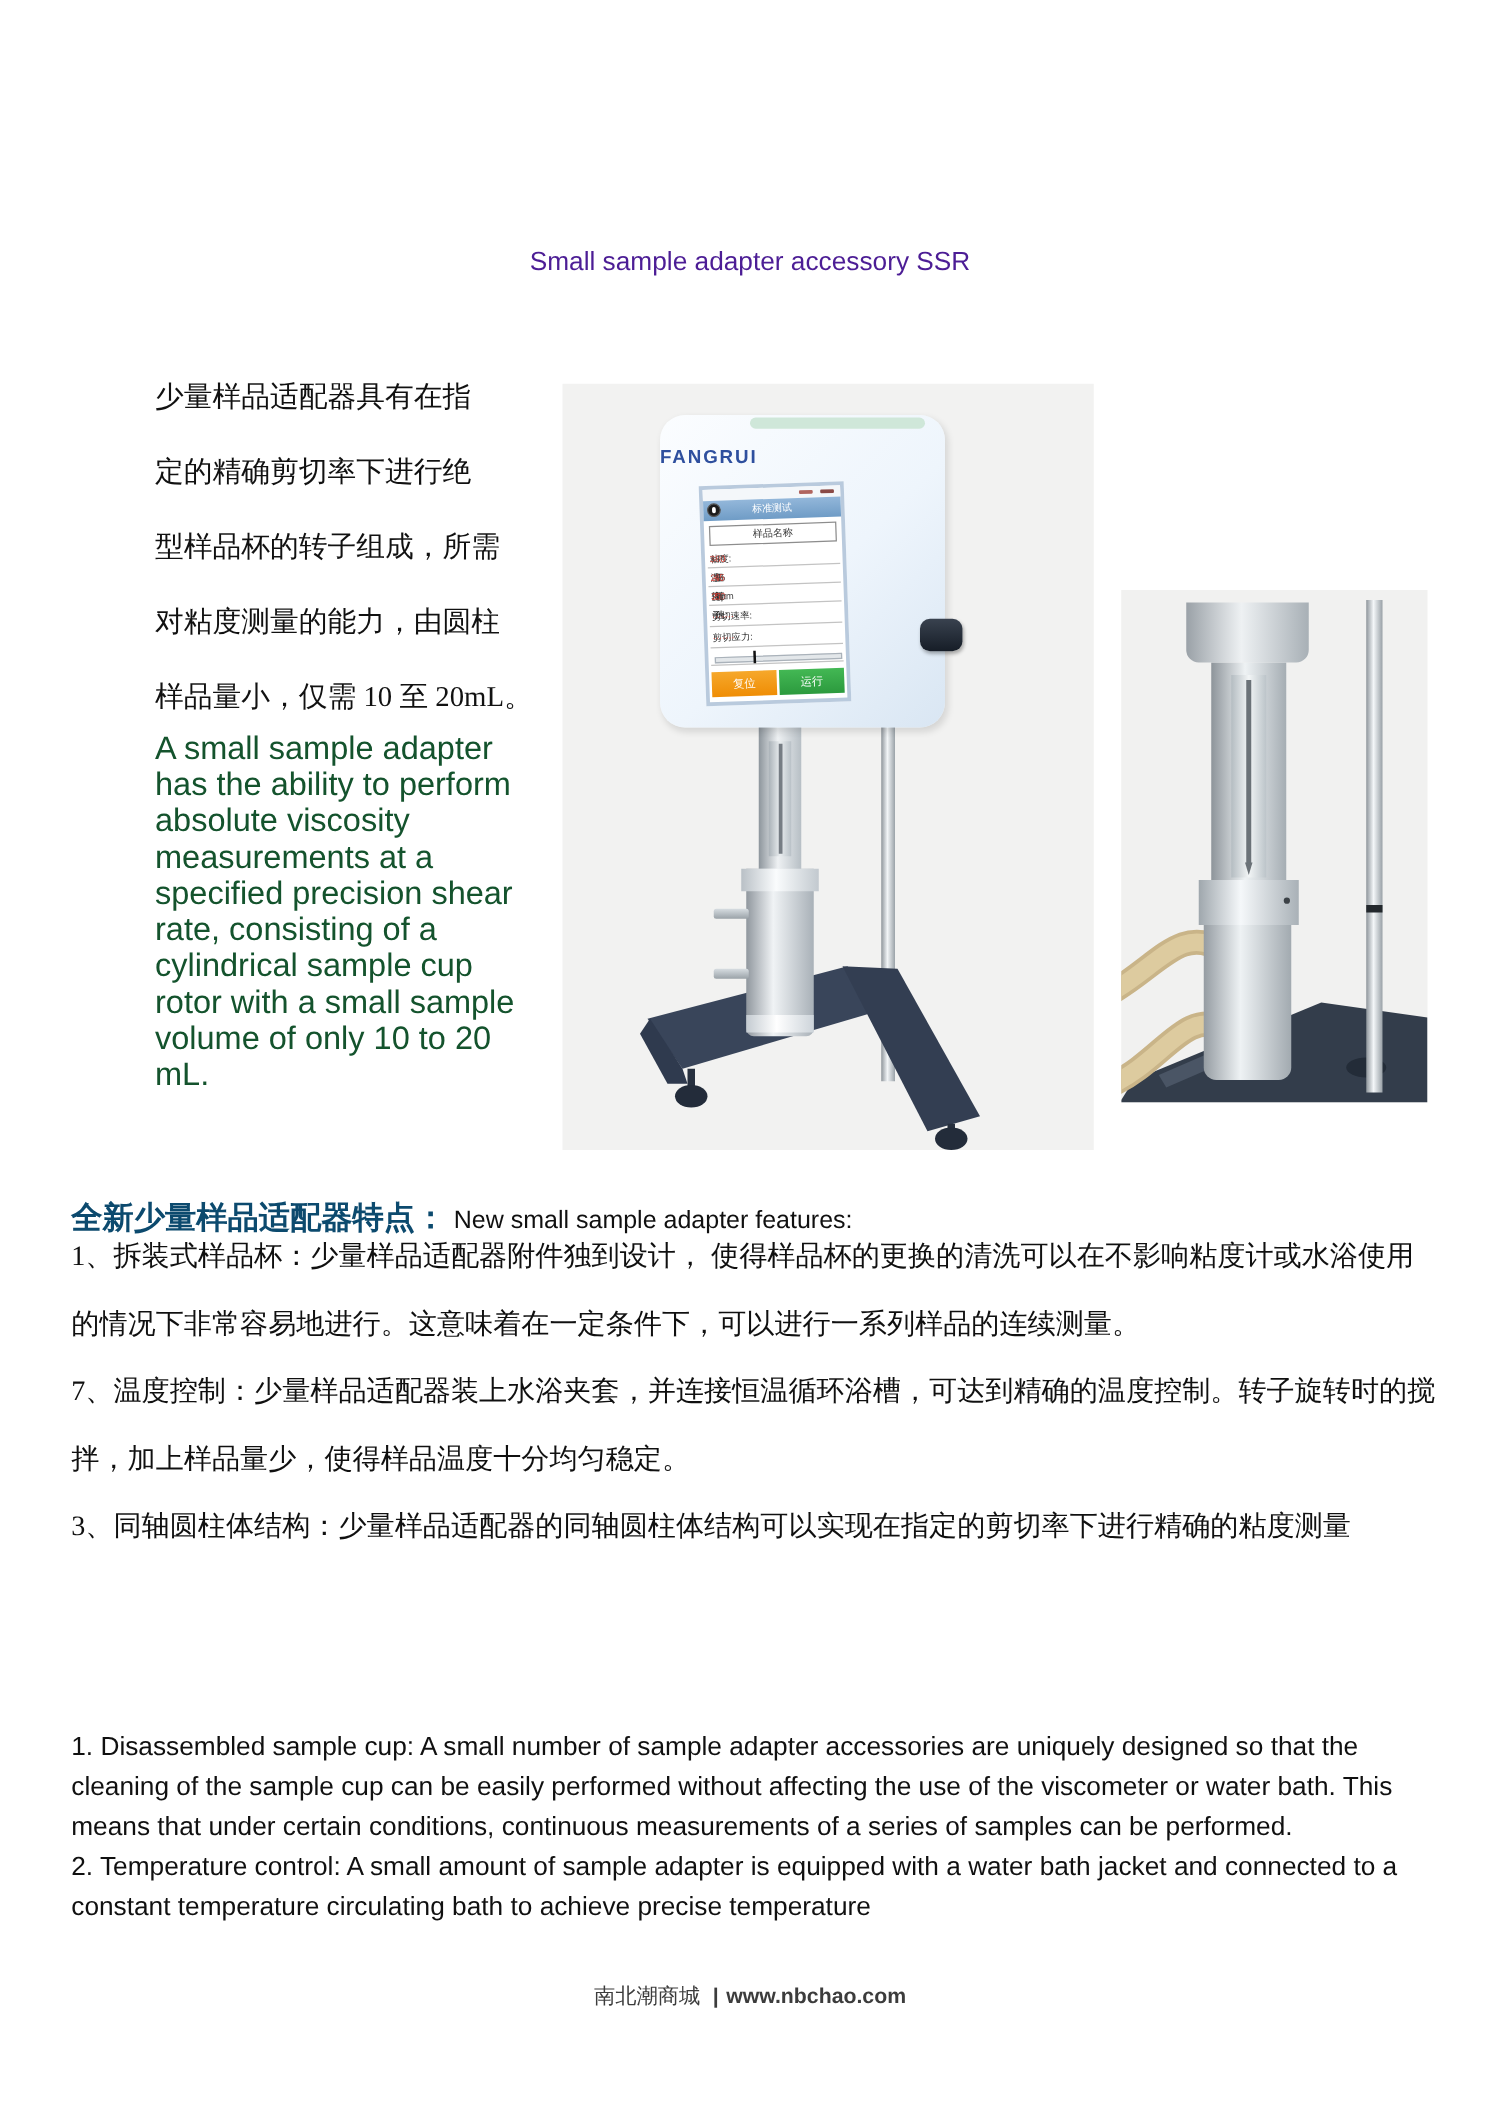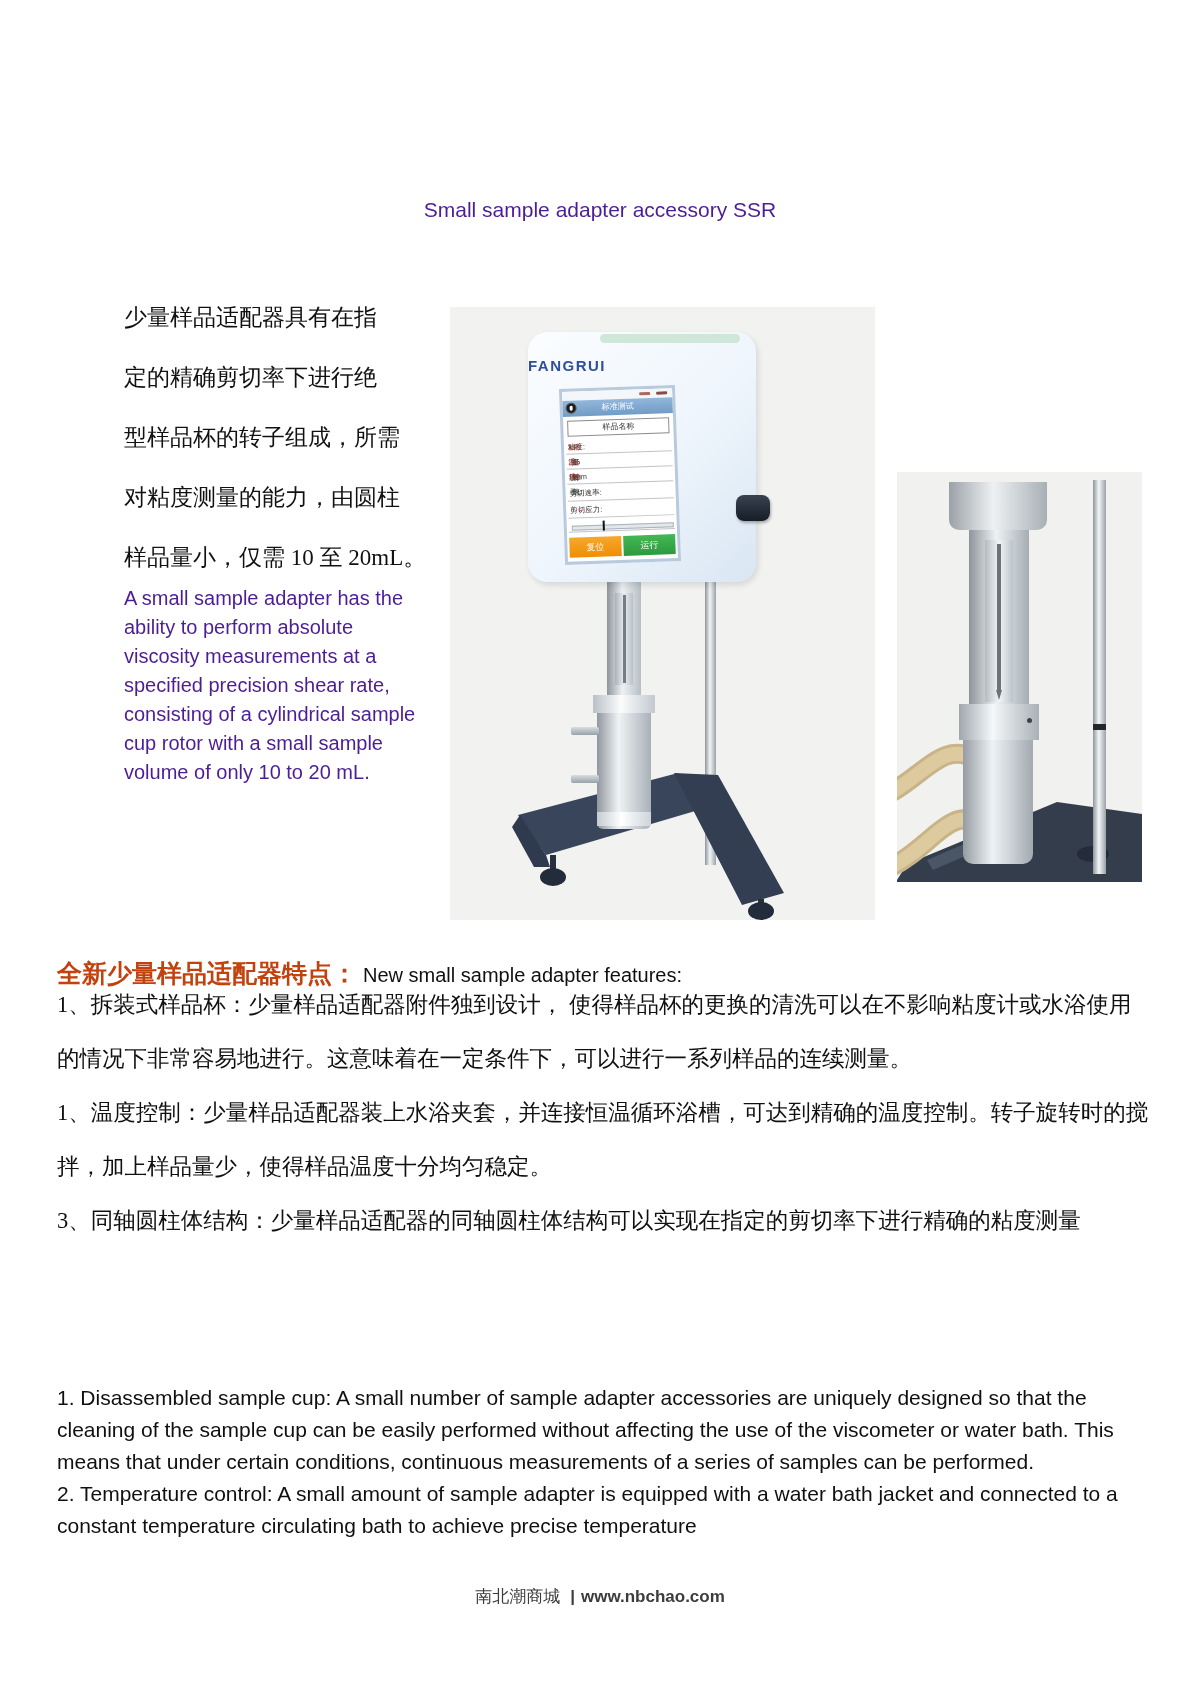--- a/index.html
+++ b/index.html
@@ -11,21 +11,21 @@
   .title { position:absolute; top:118px; left:0; width:100%; text-align:center;
            font-size:44px; font-weight:600; letter-spacing:1px; color:#0c0c0c; }
   .subtitle { position:absolute; top:198px; left:0; width:100%; text-align:center;
               font-size:21px; color:#4c1d95; }
 
   
   .intro-zh { position:absolute; left:124px; top:288px; width:305px;
               font-family:"Liberation Serif","DejaVu Serif",serif;
               font-size:23px; line-height:60px; color:#111; }
   .intro-en { position:absolute; left:124px; top:584px; width:295px;
-              font-size:20px; line-height:29px; color:#4c1d95; }
+              font-size:26px; line-height:29px; color:#14532d; }
 
   
   .photo-main    { position:absolute; left:450px; top:307px; width:425px; height:613px; background:#f2f2f1; }
   .photo-closeup { position:absolute; left:897px; top:472px; width:245px; height:410px; background:#f1f1f0; }
   .photo-main *, .photo-closeup * { position:absolute; }
 
   
   .dev-head { left:78px; top:25px; width:228px; height:250px; border-radius:20px;
               background:linear-gradient(135deg,#fbfdff 0%,#eef5fc 55%,#d9e6f3 100%);
               box-shadow:2px 3px 6px rgba(0,0,0,.12); }
@@ -98,21 +98,21 @@
                 border-left:3px solid transparent; border-right:3px solid transparent; border-top:10px solid #6b7278; }
   .cu-collar { left:62px; top:232px; width:80px; height:36px;
                background:linear-gradient(90deg,#9fa7ad,#f5f8fa 42%,#a9b1b7); }
   .cu-collar-dot { left:130px; top:246px; width:5px; height:5px; border-radius:50%; background:#3c4247; }
   .cu-chamber { left:66px; top:268px; width:70px; height:124px; border-radius:0 0 10px 10px;
                 background:linear-gradient(90deg,#959ca2,#eef2f4 42%,#a2aab0); }
   .cu-hoses { left:0; top:0; width:245px; height:410px; }
 
   
   .features-heading { position:absolute; left:57px; top:957px; font-size:20px; }
-  .features-heading .zh { color:#c2410c; font-weight:bold; font-size:25px; }
+  .features-heading .zh { color:#0c4a6e; font-weight:bold; font-size:25px; }
   .features-heading .en { color:#101010; font-size:20px; margin-left:6px; }
   .zh-paras { position:absolute; left:57px; top:978px; width:1096px;
               font-family:"Liberation Serif","DejaVu Serif",serif;
               font-size:22.5px; line-height:54px; color:#101010; }
   .en-paras { position:absolute; left:57px; top:1382px; width:1098px;
               font-size:21px; line-height:32px; color:#101010; }
 
   
   .footer { position:absolute; left:0; top:1585px; width:100%; text-align:center;
             font-size:17px; color:#3c3c3c; }
@@ -241,21 +241,21 @@
     <div class="cu-chamber"></div>
     <div class="cu-cap"></div>
   </div>
 
   <div class="features-heading">
     <span class="zh">全新少量样品适配器特点：</span><span class="en">New small sample adapter features:</span>
   </div>
 
   <div class="zh-paras">
     <p>1、拆装式样品杯：少量样品适配器附件独到设计， 使得样品杯的更换的清洗可以在不影响粘度计或水浴使用的情况下非常容易地进行。这意味着在一定条件下，可以进行一系列样品的连续测量。</p>
-    <p>1、温度控制：少量样品适配器装上水浴夹套，并连接恒温循环浴槽，可达到精确的温度控制。转子旋转时的搅拌，加上样品量少，使得样品温度十分均匀稳定。</p>
+    <p>7、温度控制：少量样品适配器装上水浴夹套，并连接恒温循环浴槽，可达到精确的温度控制。转子旋转时的搅拌，加上样品量少，使得样品温度十分均匀稳定。</p>
     <p>3、同轴圆柱体结构：少量样品适配器的同轴圆柱体结构可以实现在指定的剪切率下进行精确的粘度测量</p>
   </div>
 
   <div class="en-paras">
     <p>1.  Disassembled sample cup: A small number of sample adapter accessories are uniquely designed so that the cleaning of the sample cup can be easily performed without affecting the use of the viscometer or water bath. This means that under certain conditions, continuous measurements of a series of samples can be performed.</p>
     <p>2. Temperature control: A small amount of sample adapter is equipped with a water bath jacket and connected to a constant temperature circulating bath to achieve precise temperature</p>
   </div>
 
   <div class="footer">
     <span>南北潮商城</span><span class="sep">|</span><span class="url">www.nbchao.com</span>

